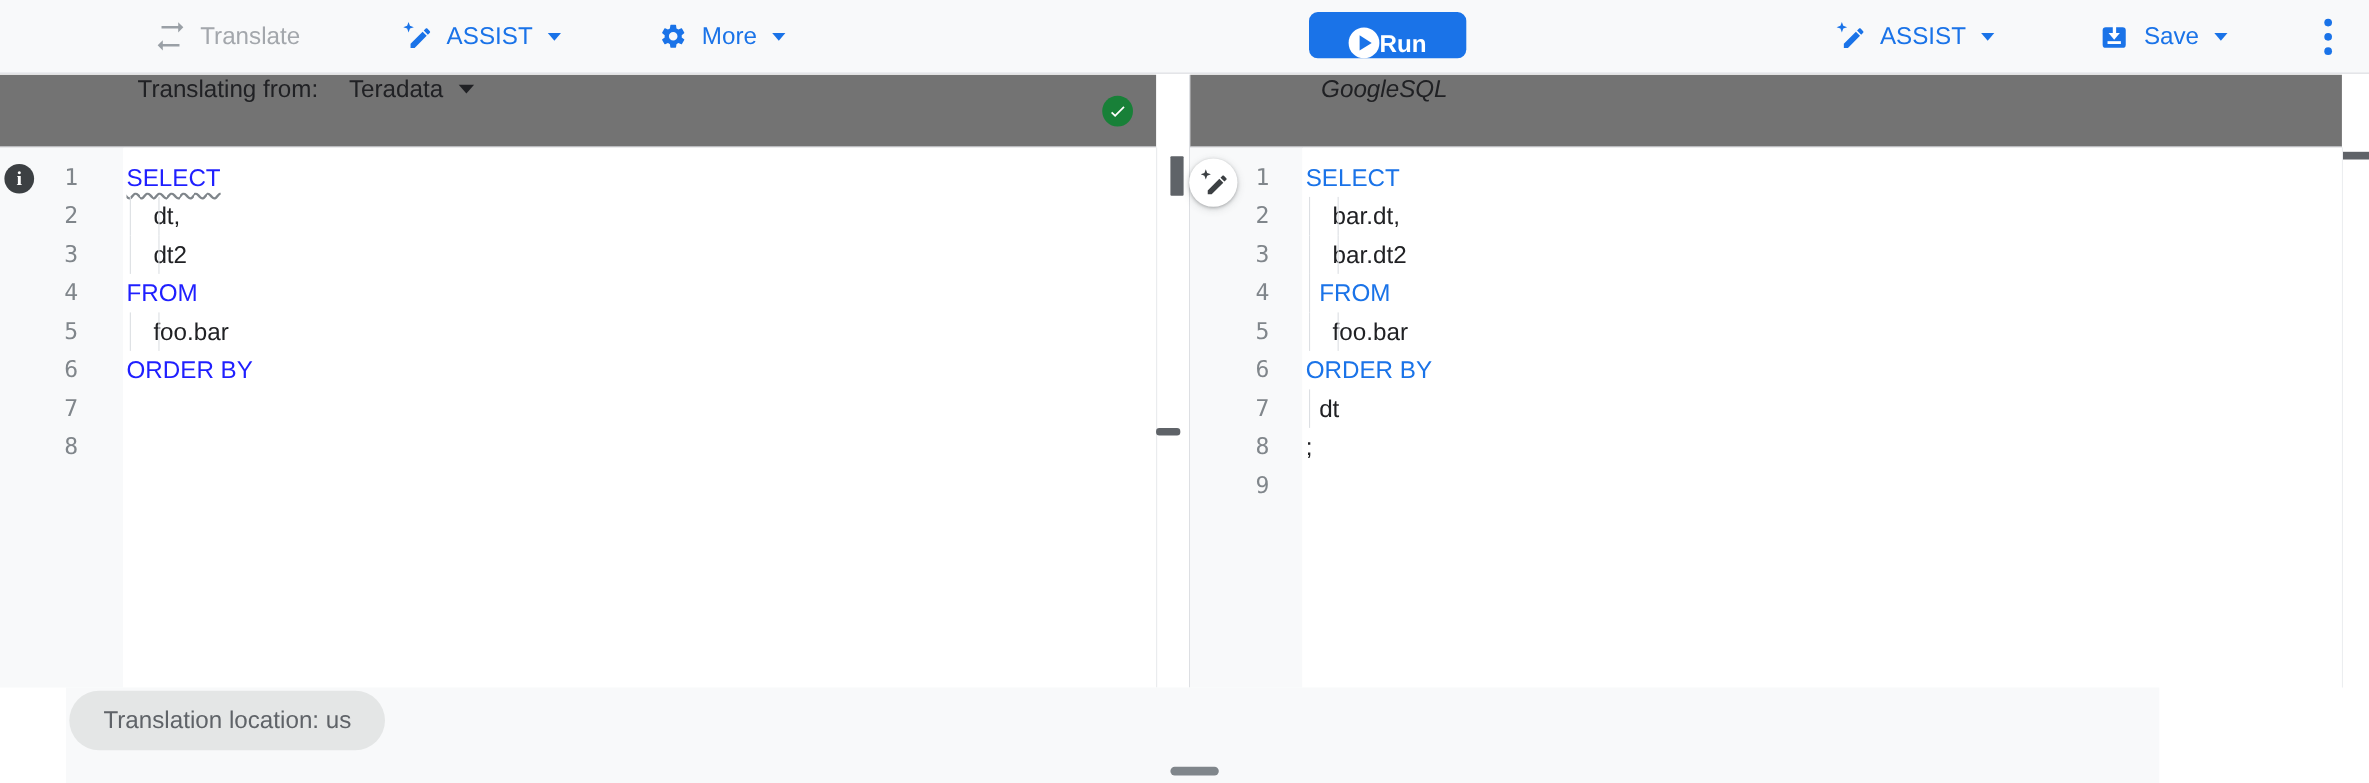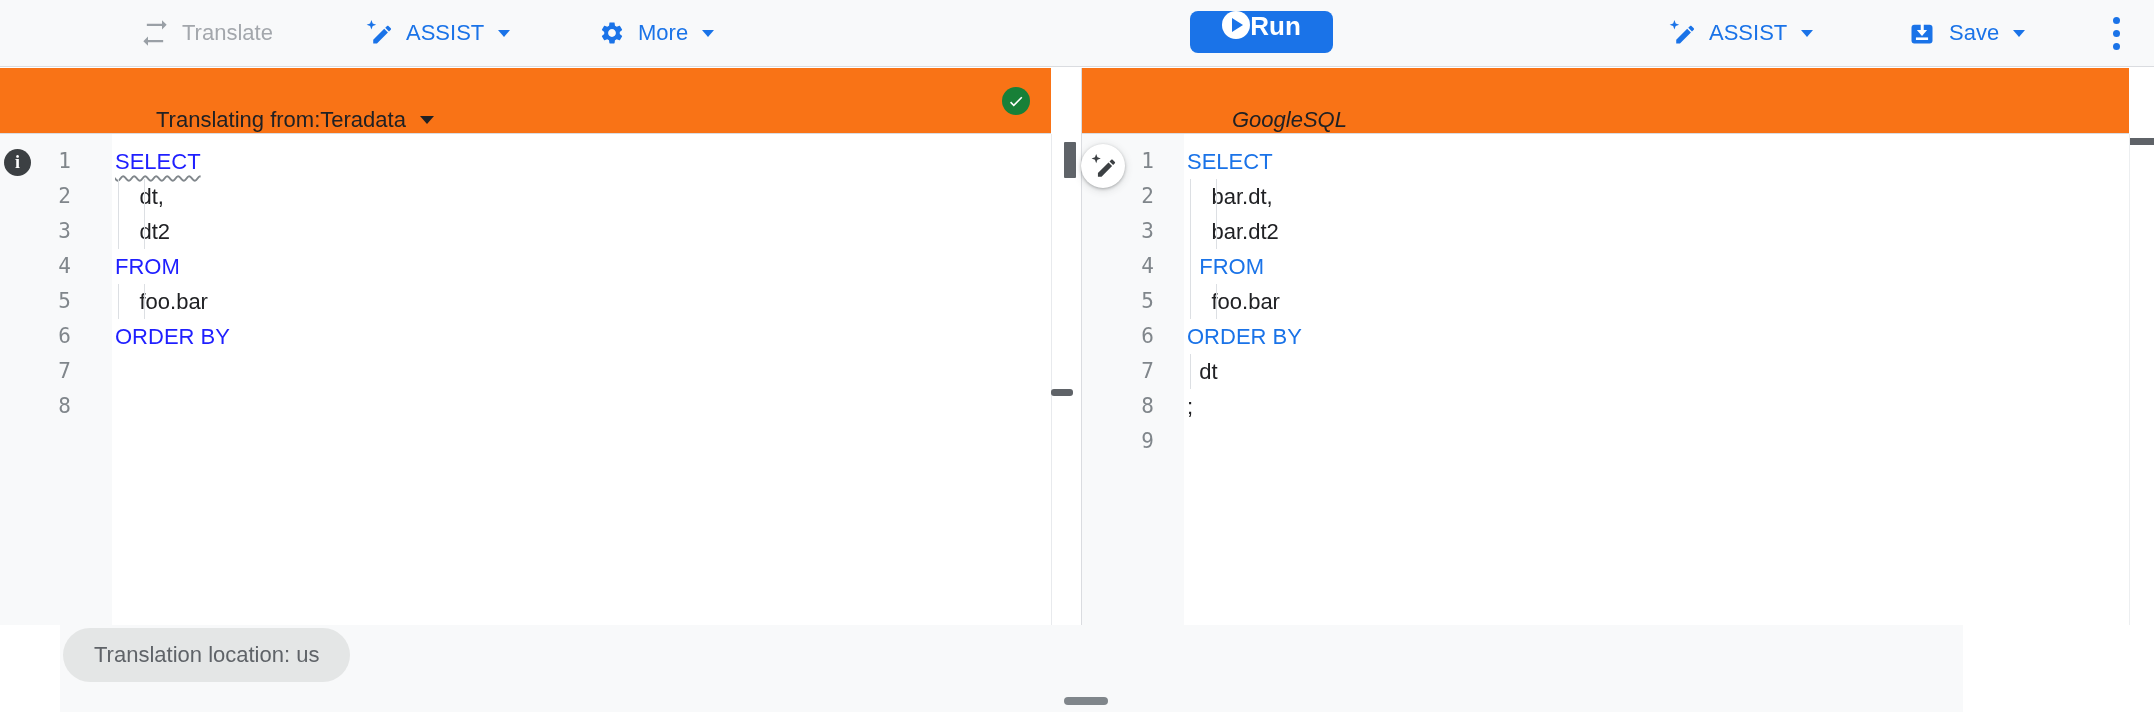--- a/index.html
+++ b/index.html
@@ -14,36 +14,36 @@
   .tb-btn svg{display:block;}
   .btn-translate{left:141px;color:var(--c-disabled_text,#a3a7ac);}
   .btn-assist-left{left:365px;}
   .btn-more{left:599px;}
   .btn-assist-right{left:1668px;}
   .btn-save{left:1908px;}
   .btn-kebab{left:2100px;width:32px;justify-content:center;}
   .caret{width:0;height:0;border-left:6px solid transparent;border-right:6px solid transparent;
          border-top:7px solid currentColor;margin-left:1px;}
   .run-btn{position:absolute;left:1190px;top:11px;width:143px;height:42px;border-radius:8px;
-           background:var(--c-run_button,#1a73e8);display:flex;align-items:flex-start;justify-content:center;
-           color:#fff;font-size:26px;font-weight:bold;cursor:pointer;}
+           background:var(--c-run_button,#1a73e8);display:flex;align-items:flex-end;justify-content:center;
+           color:#fff;font-size:22px;font-weight:bold;cursor:pointer;}
   .play-circle{width:28px;height:28px;border-radius:50%;background:#fff;display:flex;
                align-items:center;justify-content:center;}
   .play-tri{width:0;height:0;border-top:7px solid transparent;border-bottom:7px solid transparent;
             border-left:11px solid var(--c-run_button,#1a73e8);margin-left:3px;}
   .kebab{display:flex;flex-direction:column;gap:6px;}
   .kebab i{width:7px;height:7px;border-radius:50%;background:var(--c-accent,#1a73e8);display:block;}
 
   
-  .hdr{position:absolute;top:68px;height:66px;background:#f97316;border-bottom:1px solid #dadce0;
-       box-sizing:border-box;display:flex;align-items:flex-end;font-size:22px;padding-left:31px;}
+  .hdr{position:absolute;top:68px;height:66px;background:#737373;border-bottom:1px solid #dadce0;
+       box-sizing:border-box;display:flex;align-items:flex-start;font-size:22px;}
   .hdr-left{left:0;width:1051px;}
   .hdr-right{left:1082px;width:1047px;font-style:italic;}
   .hdr-label{margin-left:125px;}
-  .dialect{display:flex;align-items:center;gap:13px;cursor:pointer;}
+  .dialect{margin-left:28px;display:flex;align-items:center;gap:13px;cursor:pointer;}
   .dialect .caret{border-top-color:#202124;border-left-width:7px;border-right-width:7px;border-top-width:8px;}
   .ok-circle{position:absolute;right:21px;top:19px;width:28px;height:28px;border-radius:50%;
              background:var(--c-ok_green,#188038);display:flex;align-items:center;justify-content:center;}
   .hdr-title{margin-left:119px;}
 
   
   .gutter{position:absolute;top:134px;height:491px;background:#f8f9fa;box-sizing:border-box;padding-top:10px;}
   .gutter-src{left:0;width:112px;}
   .gutter-tgt{left:1082px;width:102px;}
   .ln{height:35px;line-height:35px;font-family:"DejaVu Sans Mono",monospace;font-size:21px;

